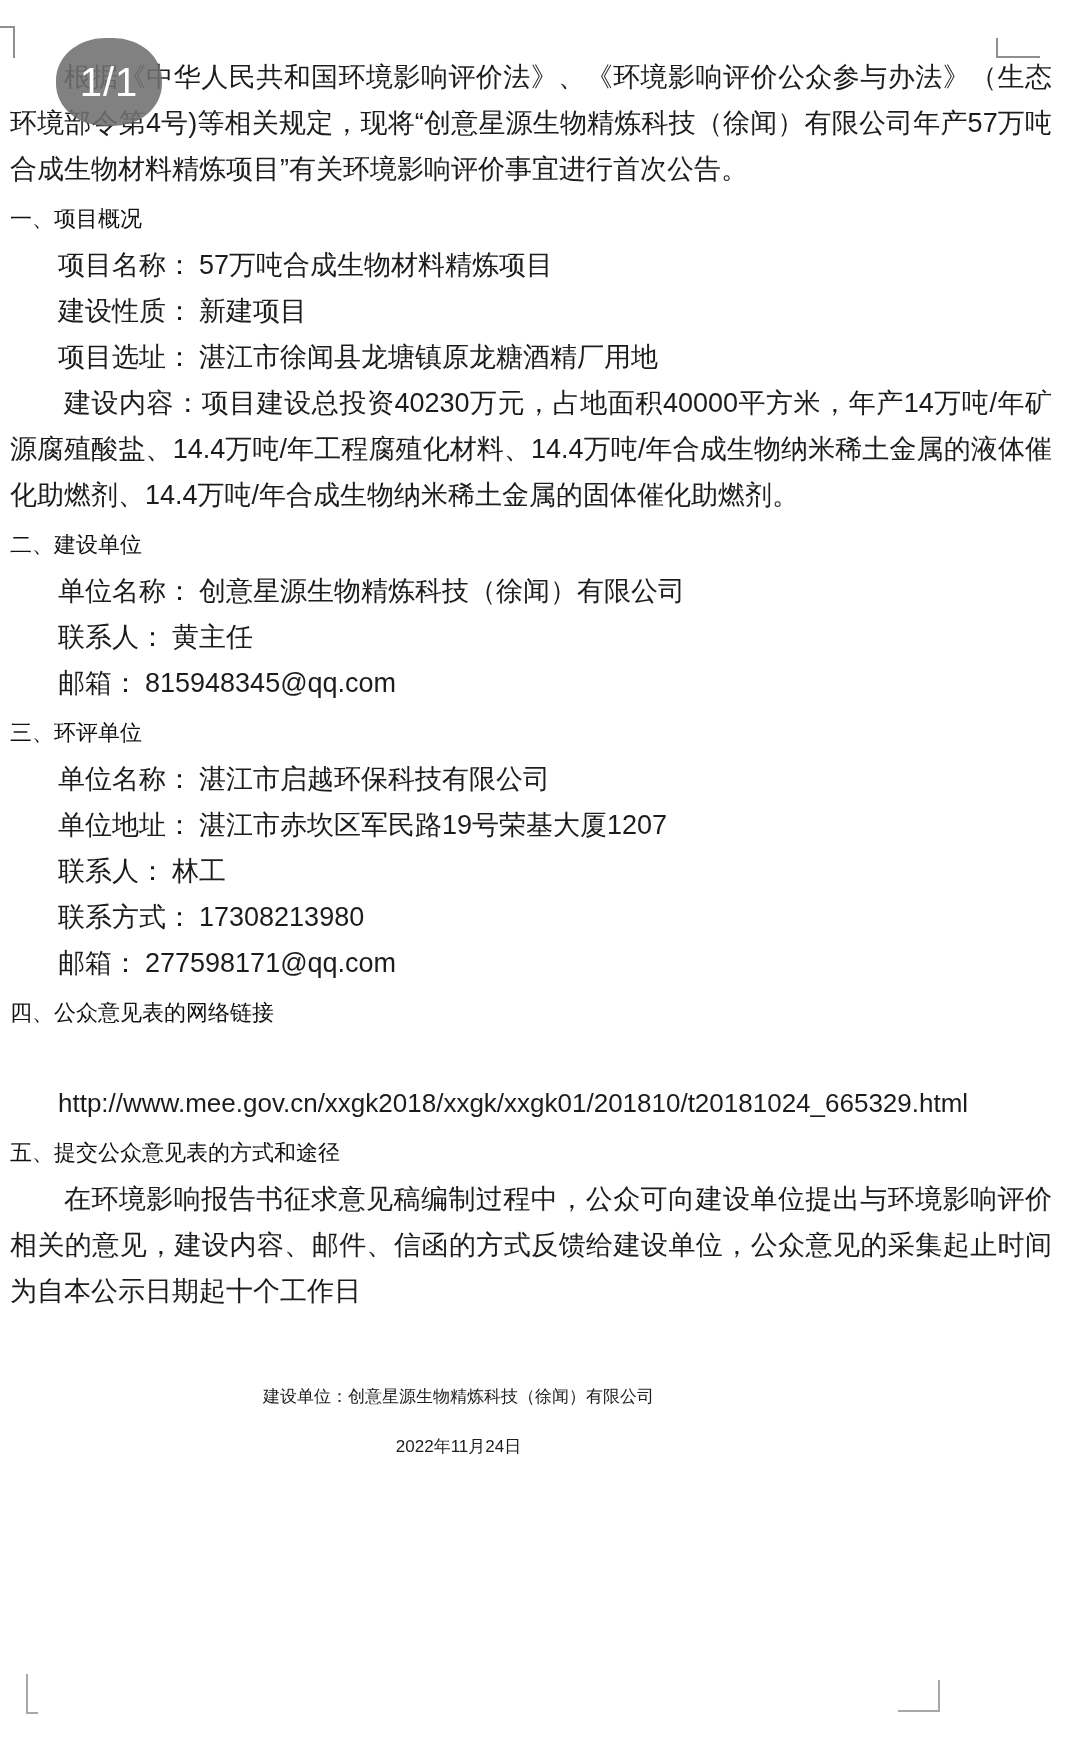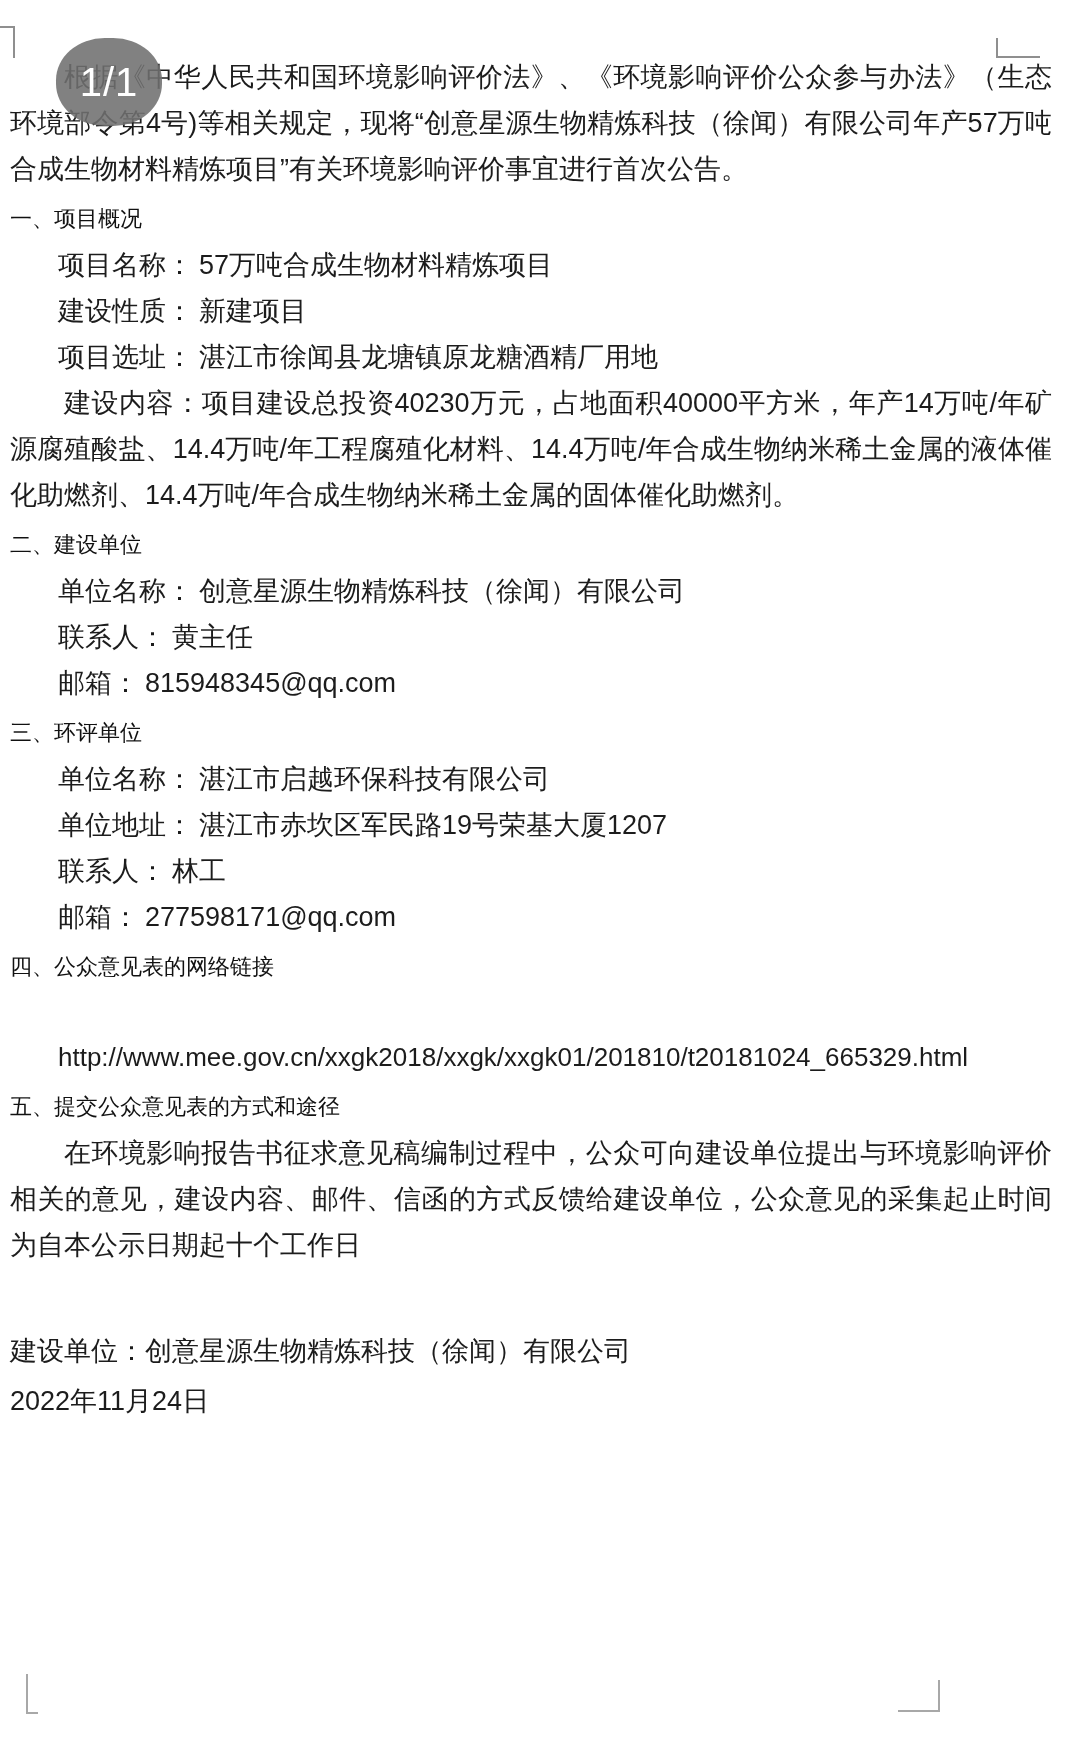--- a/index.html
+++ b/index.html
@@ -70,22 +70,22 @@
     font-size: 26px;
     line-height: 46px;
     padding-left: 48px;
     word-break: break-all;
     color: #1c1c1c;
     margin-top: 44px;
   }
   .signature {
     margin-top: 58px;
     padding-right: 145px;
-    text-align: left;
-    font-size: 27px;
+    text-align: center;
+    font-size: 17px;
     line-height: 50px;
   }
   
   .corner { position: absolute; z-index: 4; }
   .corner-tl { left: 0;    top: 26px;   width: 13px; height: 30px; border-top: 2px solid #8f8f8f; border-right: 2px solid #8f8f8f; }
   .corner-tr { left: 996px; top: 38px;  width: 42px; height: 18px; border-left: 2px solid #8f8f8f; border-bottom: 2px solid #8f8f8f; }
   .corner-bl { left: 26px; top: 1674px; width: 10px; height: 38px; border-left: 2px solid #a8a8a8; border-bottom: 2px solid #a8a8a8; }
   .corner-br { left: 898px; top: 1680px; width: 40px; height: 30px; border-right: 2px solid #a8a8a8; border-bottom: 2px solid #a8a8a8; }
 </style>
 </head>
@@ -134,20 +134,23 @@
     <div class="field-line">
       <span class="label">单位名称：</span><span class="value">湛江市启越环保科技有限公司</span>
     </div>
     <div class="field-line">
       <span class="label">单位地址：</span><span class="value">湛江市赤坎区军民路19号荣基大厦1207</span>
     </div>
     <div class="field-line">
       <span class="label">联系人：</span><span class="value">林工</span>
     </div>
     <div class="field-line">
+      <span class="label">联系方式：</span><span class="value">17308213980</span>
+    </div>
+    <div class="field-line">
       <span class="label">邮箱：</span><span class="value">277598171@qq.com</span>
     </div>
 
     <div class="sec-heading">四、公众意见表的网络链接</div>
     <div class="link-line">http://www.mee.gov.cn/xxgk2018/xxgk/xxgk01/201810/t20181024_665329.html</div>
 
     <div class="sec-heading">五、提交公众意见表的方式和途径</div>
     <p class="para">在环境影响报告书征求意见稿编制过程中，公众可向建设单位提出与环境影响评价相关的意见，建设内容、邮件、信函的方式反馈给建设单位，公众意见的采集起止时间为自本公示日期起十个工作日</p>
 
     <div class="signature">

